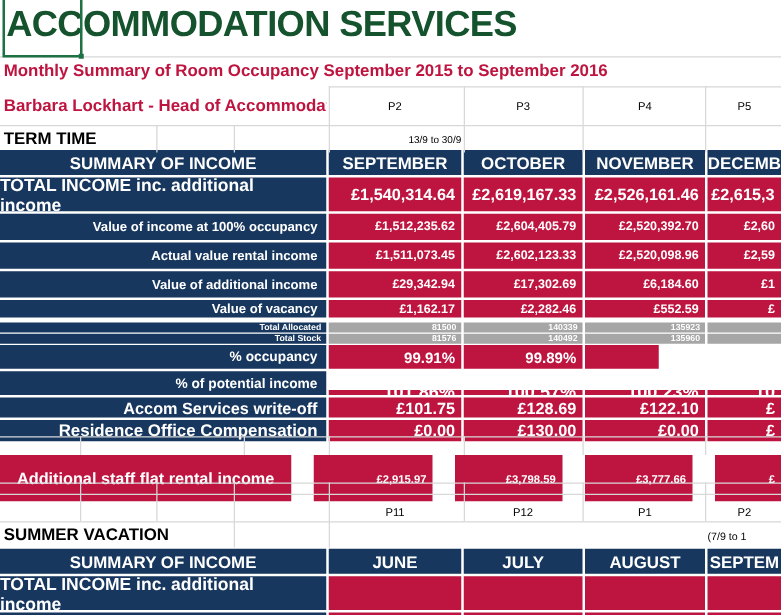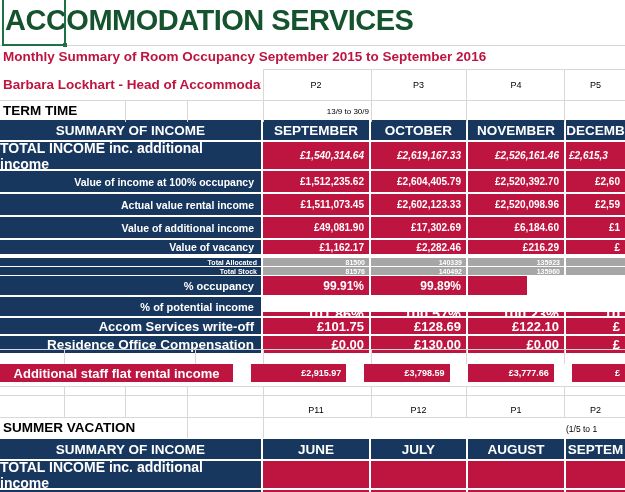--- a/index.html
+++ b/index.html
@@ -55,21 +55,21 @@
   }
   .lbl{background:#17375E;}
   .val{background:#BE1540;}
   .row .lbl{justify-content:flex-end;padding-right:7px;font-weight:bold;}
   .row .val{padding-right:5px;font-weight:bold;}
   
   .r-header{height:20px;margin-bottom:2px;}
   .r-header .cell{background:#17375E;justify-content:center;font-size:13.5px;font-weight:bold;padding:0;}
   
   .r-total{height:27px;margin-bottom:2px;font-size:14px;}
-  .r-total .val{font-size:10px;font-style:italic;}
+  .r-total .val{font-size:13px;}
   .r-total .val.c4{justify-content:flex-start;padding-left:3px;padding-right:0;}
   
   .r-sub{height:21px;margin-bottom:2px;}
   .r-sub .lbl{font-size:10.5px;}
   .r-sub .val{font-size:10px;}
   .r-vac{height:14px;margin-bottom:4px;}
   .r-vac .lbl{font-size:10.5px;}
   .r-vac .val{font-size:10px;}
   
   .r-gray{height:8px;margin-bottom:1px;}
@@ -82,21 +82,21 @@
   .r-pot{height:19px;margin-bottom:2px;}
   .r-pot .lbl{font-size:11px;}
   .r-pot .val{font-size:14.5px;margin-top:15px;}
   .r-woff{height:16px;margin-bottom:2px;}
   .r-woff .lbl{font-size:13px;}
   .r-woff .val{font-size:13px;}
   .r-res{height:17px;}
   .r-res .lbl{font-size:13.5px;}
   .r-res .val{font-size:13px;}
   
-  .r-staff{height:18px;gap:18px;}
+  .r-staff{height:37px;gap:18px;}
   .r-staff .lbl{background:#BE1540;justify-content:center;font-size:13px;padding-right:0;}
   .r-staff .val{font-size:9px;}
 </style>
 </head>
 <body>
 
 <div class="sheet">
 
   <div class="title">ACCOMMODATION SERVICES</div>
   <div class="sel-box">
@@ -148,30 +148,30 @@
       </div>
       <div class="row r-sub">
         <div class="cell c0 lbl">Actual value rental income</div>
         <div class="cell c1 val">£1,511,073.45</div>
         <div class="cell c2 val">£2,602,123.33</div>
         <div class="cell c3 val">£2,520,098.96</div>
         <div class="cell c4 val">£2,59</div>
       </div>
       <div class="row r-sub">
         <div class="cell c0 lbl">Value of additional income</div>
-        <div class="cell c1 val">£49,081.90</div>
+        <div class="cell c1 val">£29,342.94</div>
         <div class="cell c2 val">£17,302.69</div>
         <div class="cell c3 val">£6,184.60</div>
         <div class="cell c4 val">£1</div>
       </div>
       <div class="row r-vac">
         <div class="cell c0 lbl">Value of vacancy</div>
         <div class="cell c1 val">£1,162.17</div>
         <div class="cell c2 val">£2,282.46</div>
-        <div class="cell c3 val">£216.29</div>
+        <div class="cell c3 val">£552.59</div>
         <div class="cell c4 val">£</div>
       </div>
       <div class="row r-gray">
         <div class="cell c0 lbl">Total Allocated</div>
         <div class="cell c1 val">81500</div>
         <div class="cell c2 val">140339</div>
         <div class="cell c3 val">135923</div>
         <div class="cell c4 val"></div>
       </div>
       <div class="row r-gray">
@@ -213,21 +213,21 @@
       <div class="row r-staff">
         <div class="cell c0 lbl">Additional staff flat rental income</div>
         <div class="cell c1 val">£2,915.97</div>
         <div class="cell c2 val">£3,798.59</div>
         <div class="cell c3 val">£3,777.66</div>
         <div class="cell c4 val">£</div>
       </div>
     </div>
 
   <div id="summer-label" class="section-label">SUMMER VACATION</div>
-  <div class="summer-note">(1/5 to 1</div>
+  <div class="summer-note">(7/9 to 1</div>
   <div id="table2" class="tbl">
       <div class="row r-header">
         <div class="cell c0 ">SUMMARY OF INCOME</div>
         <div class="cell c1">JUNE</div>
         <div class="cell c2">JULY</div>
         <div class="cell c3">AUGUST</div>
         <div class="cell c4">SEPTEM</div>
       </div>
       <div class="row r-total">
         <div class="cell c0 lbl">TOTAL INCOME inc. additional income</div>

